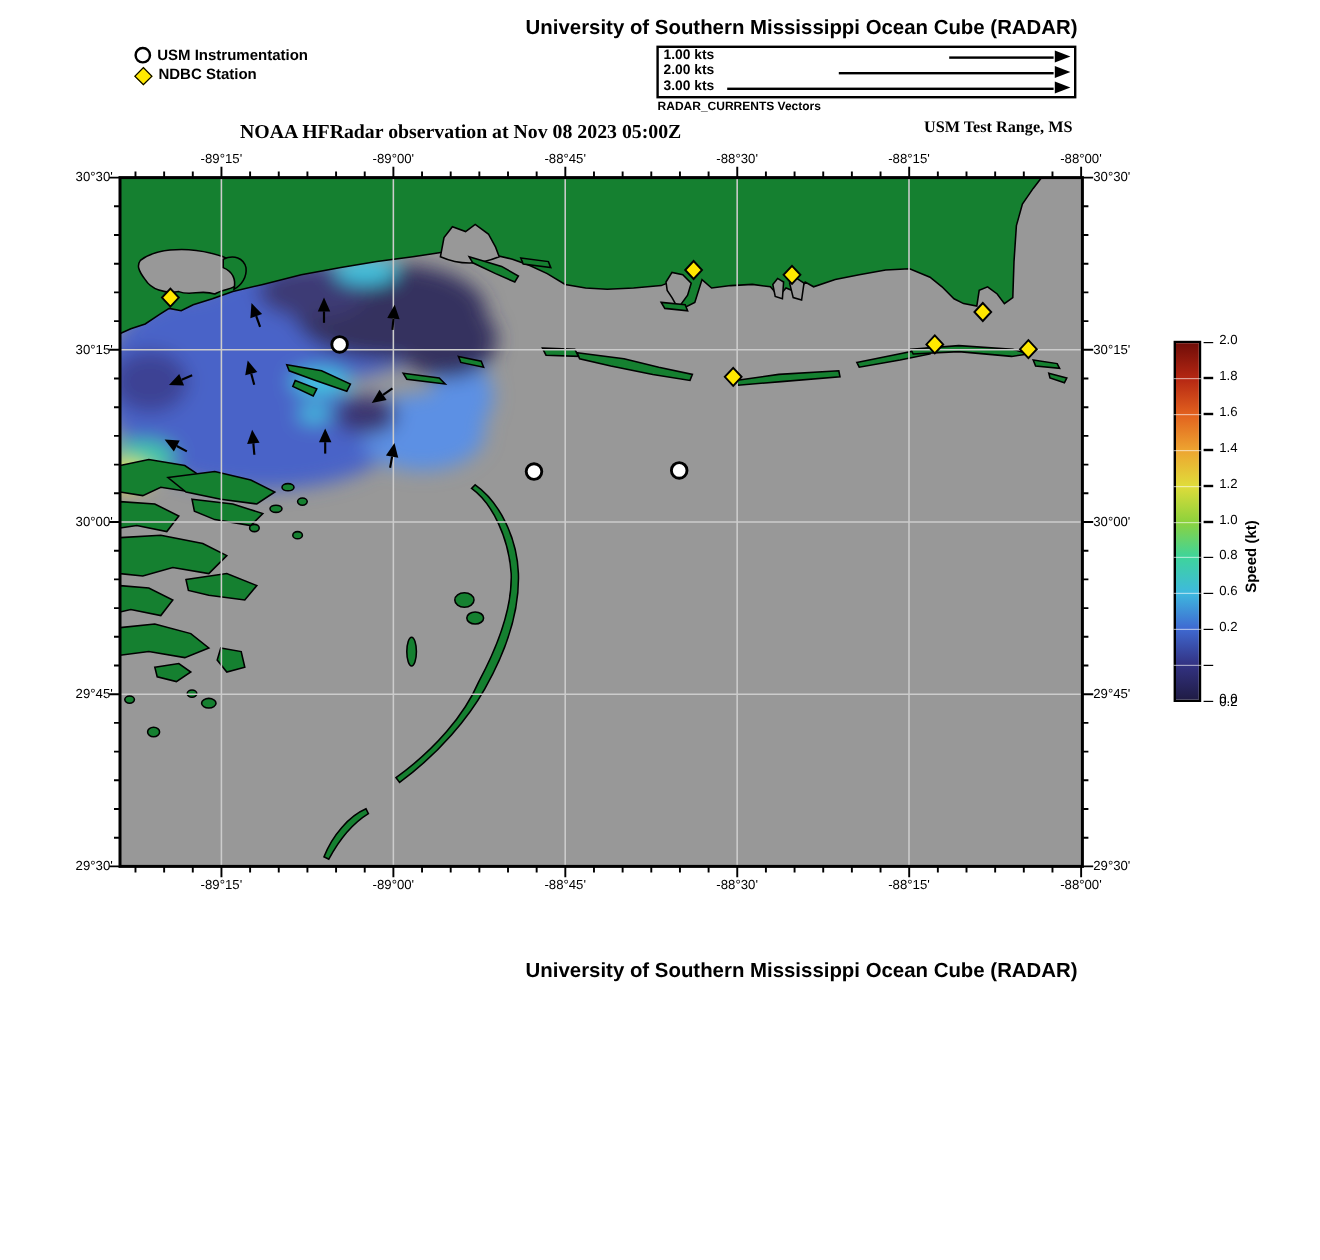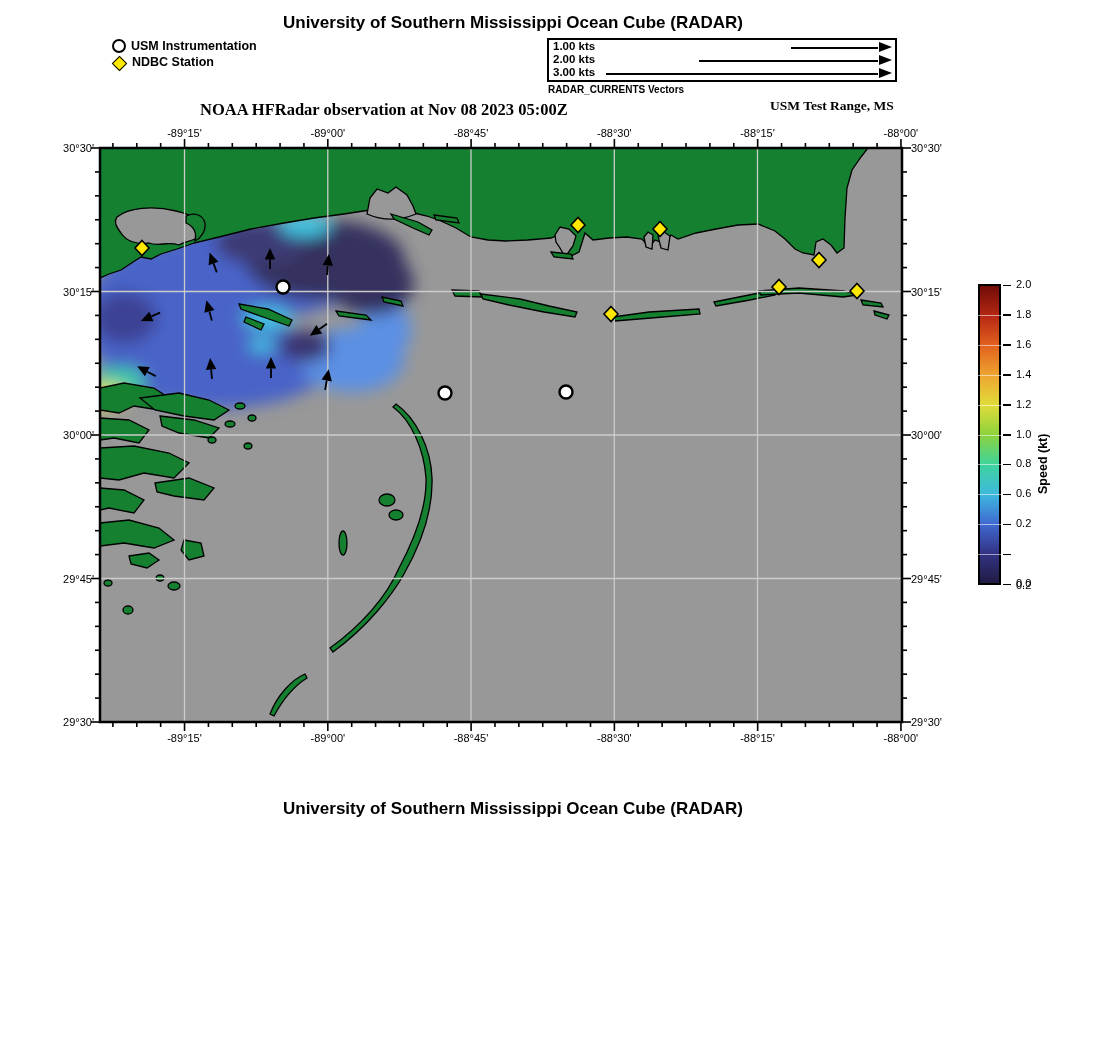--- a/index.html
+++ b/index.html
@@ -1,19 +1,19 @@
 <!DOCTYPE html>
 <html><head>
 <meta charset="utf-8">
 <style>
   html,body{margin:0;padding:0;background:#fff;}
   #page{position:relative;width:1100px;height:1050px;background:#fff;overflow:hidden;
         font-family:"Liberation Sans",sans-serif;color:#000;}
   .abs{position:absolute;}
-  #title-top,#title-bottom{left:108px;width:810px;text-align:center;font-size:17px;font-weight:bold;}
+  #title-top,#title-bottom{left:88px;width:810px;text-align:right;font-size:17px;font-weight:bold;}
   #title-top{top:13px;}
   #title-bottom{top:799px;}
   #legend{left:112px;top:37px;}
   .legend-row{display:flex;align-items:flex-end;height:16px;font-size:12.5px;font-weight:bold;}
   .sym{display:inline-block;margin-right:5px;}
   .sym-circle{width:10px;height:10px;border:2.2px solid #000;border-radius:50%;background:#fff;}
   .sym-diamond{width:9px;height:9px;border:1.6px solid #000;transform:rotate(45deg);margin:0 7px 0 2px;}
   #vecbox{left:547px;top:38px;width:346px;height:40px;border:2.5px solid #000;background:#fff;}
   .vrow{position:relative;height:13px;font-size:11.5px;font-weight:bold;padding-left:16px;}
   .vlabel{position:absolute;left:4px;top:0;}

